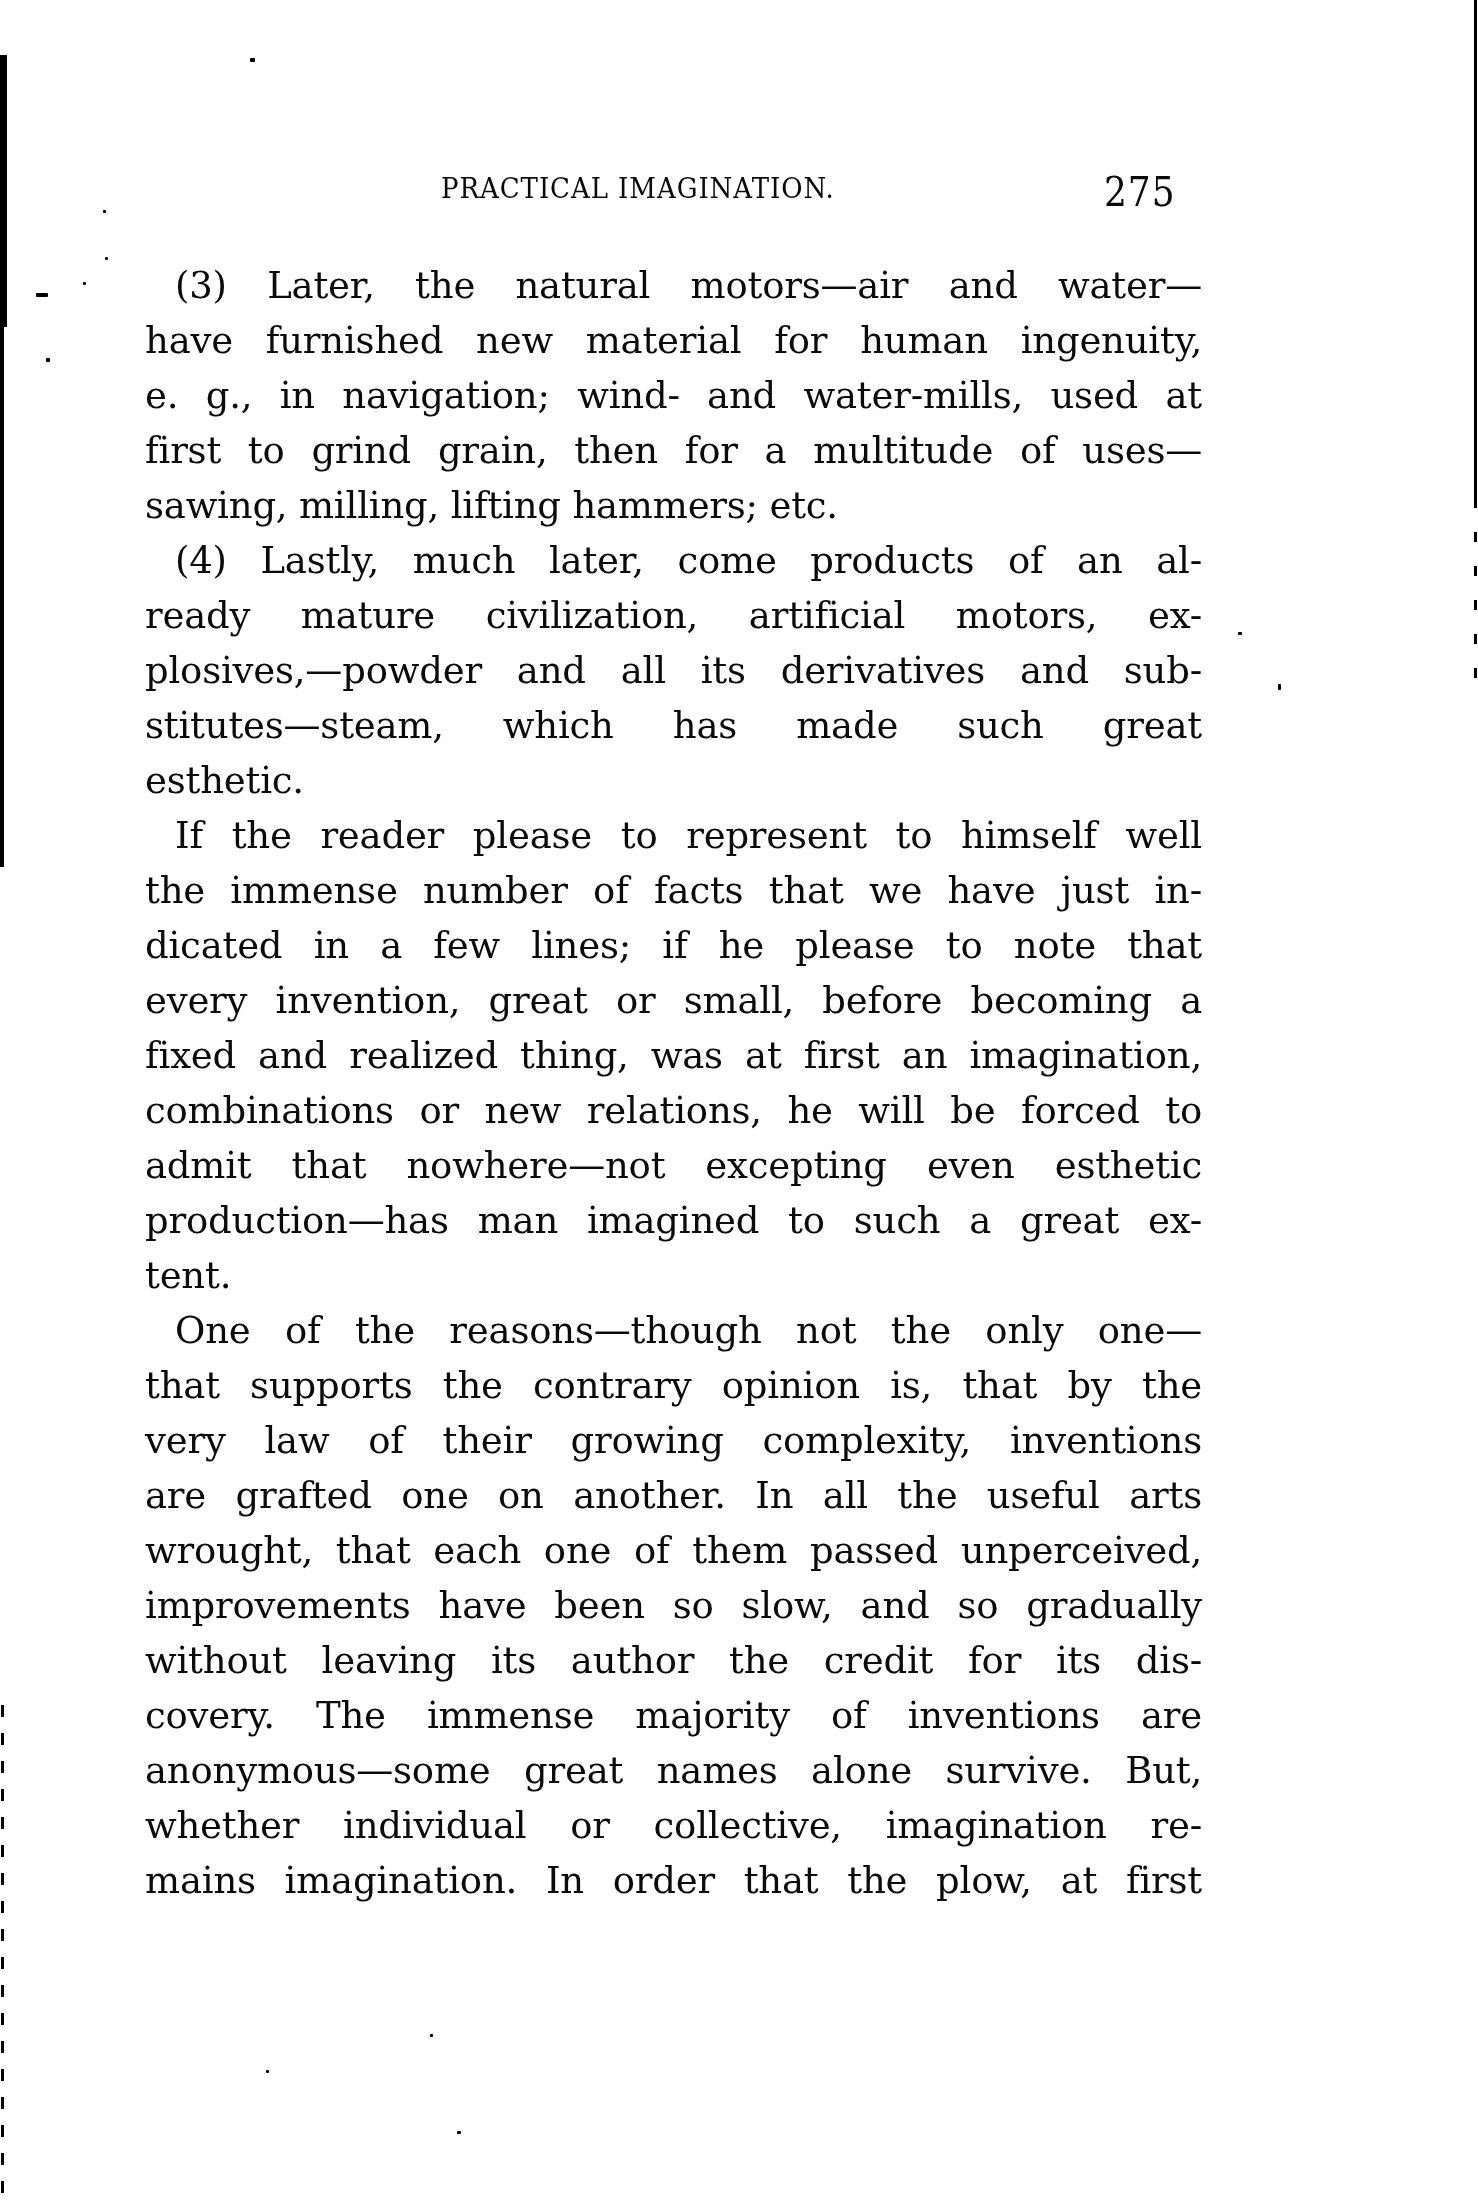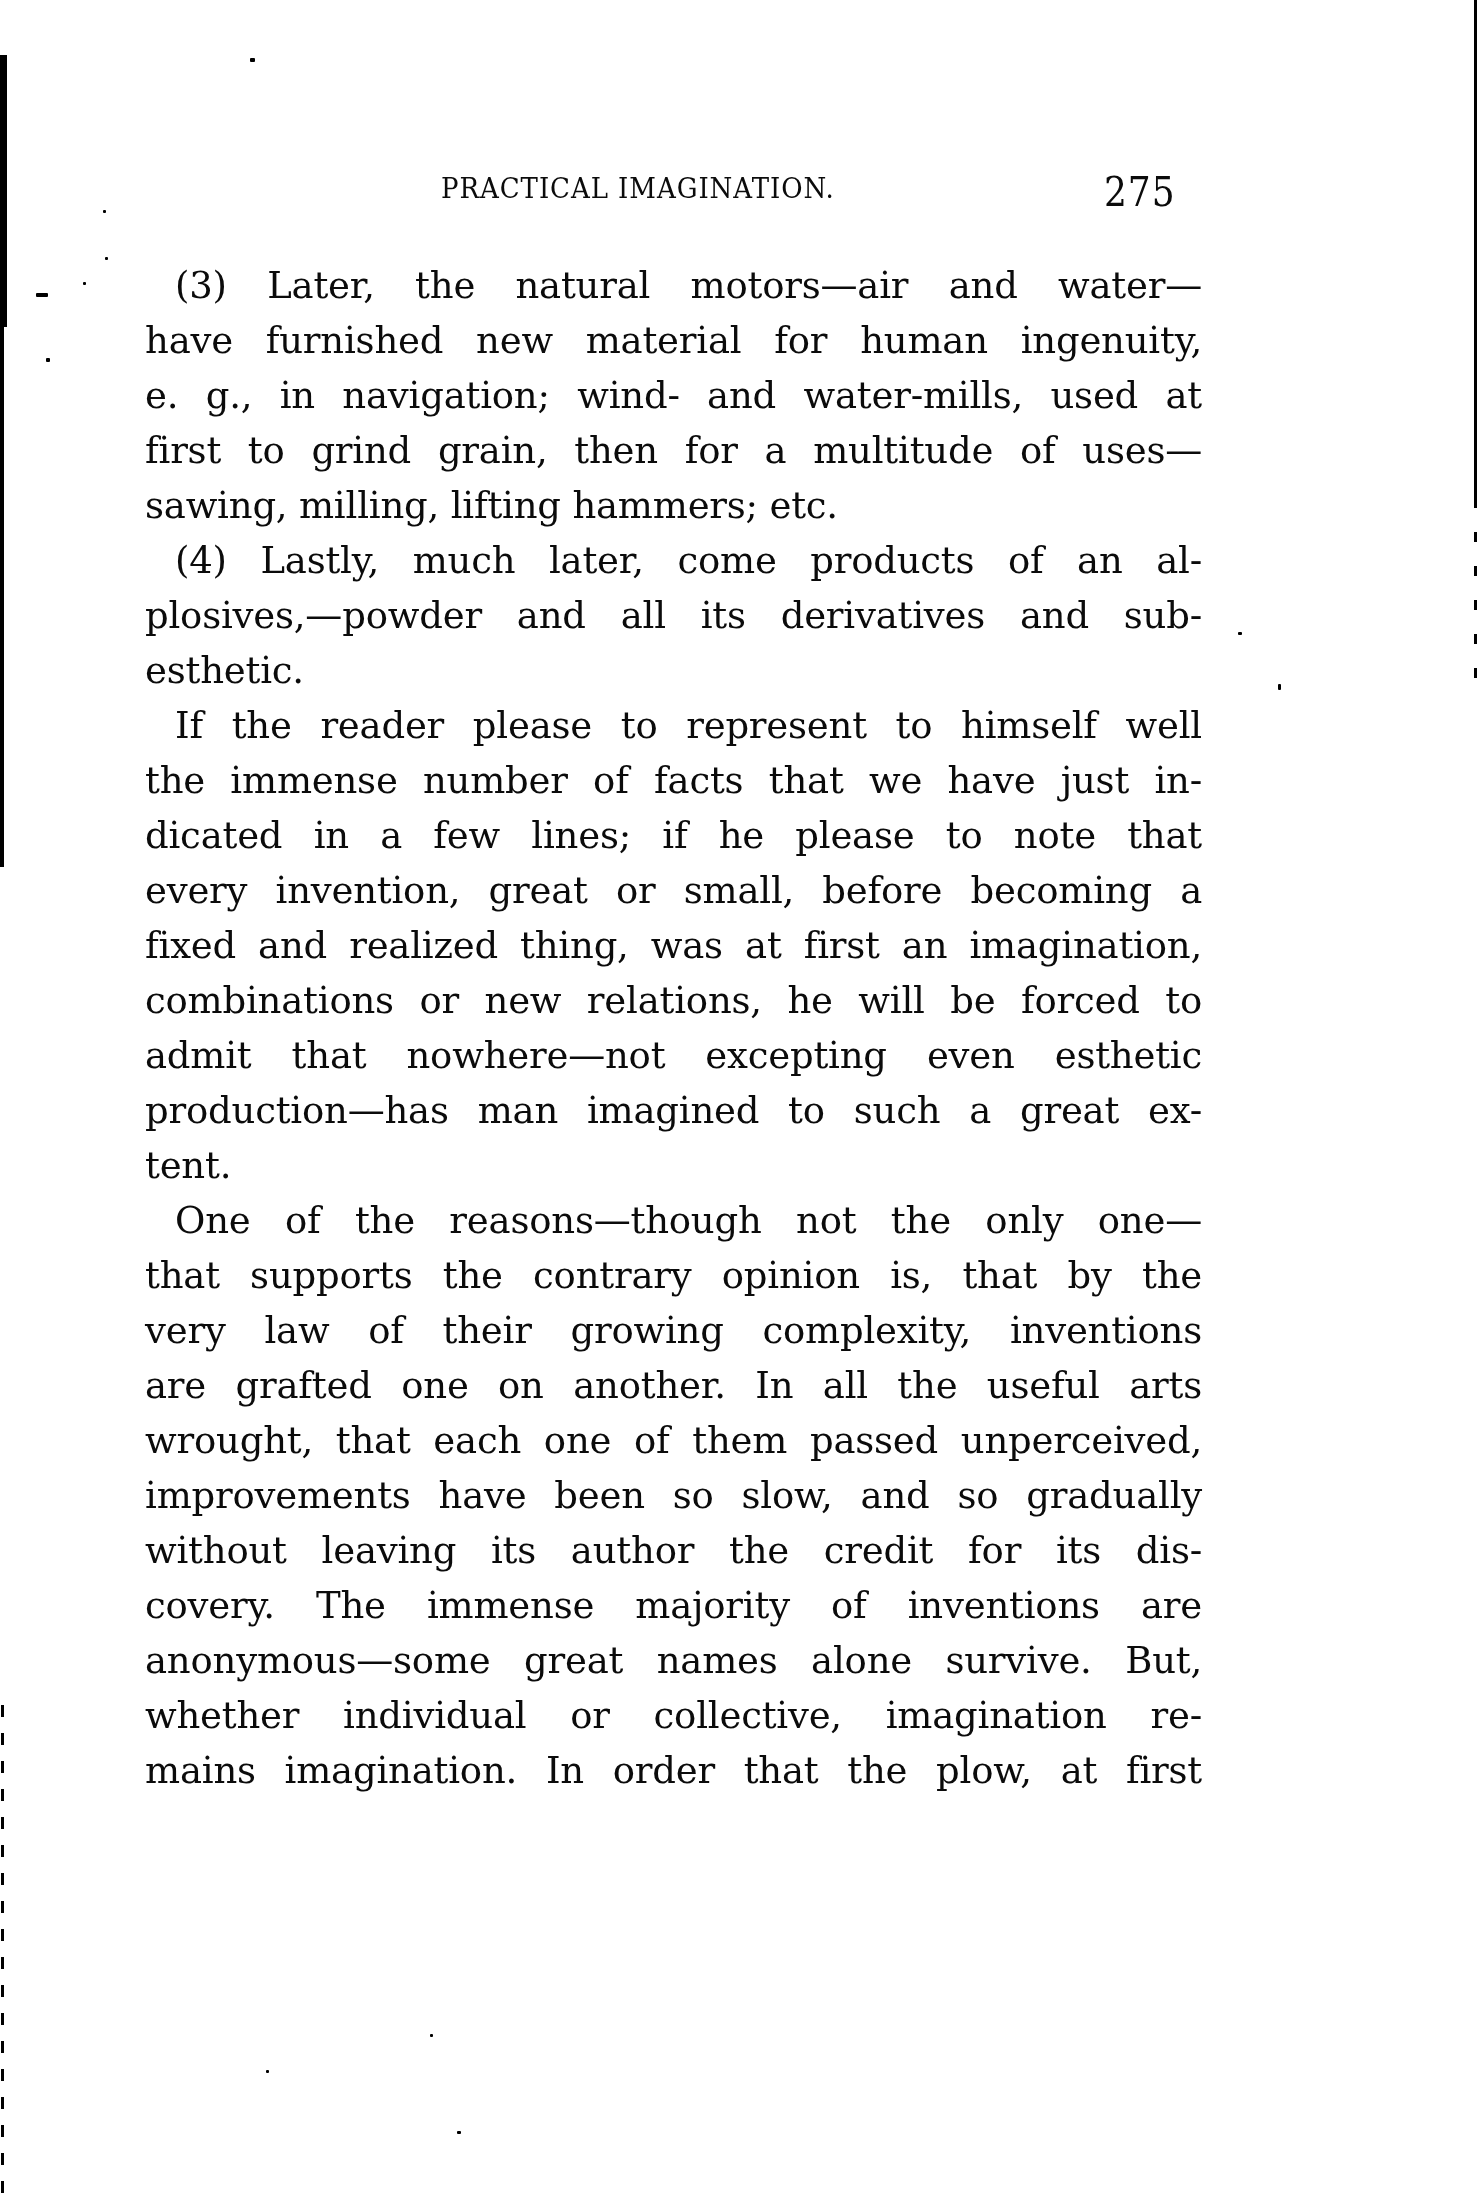--- a/index.html
+++ b/index.html
@@ -90,21 +90,23 @@
 
   <div class="page-number">275</div>
 
   <main class="text-block" id="text-block">
       <div class="text-line indent">(3) Later, the natural motors—air and water—</div>
       <div class="text-line">have furnished new material for human ingenuity,</div>
       <div class="text-line">e. g., in navigation; wind- and water-mills, used at</div>
       <div class="text-line">first to grind grain, then for a multitude of uses—</div>
       <div class="text-line para-end">sawing, milling, lifting hammers; etc.</div>
       <div class="text-line indent">(4) Lastly, much later, come products of an al-</div>
+      <div class="text-line">ready mature civilization, artificial motors, ex-</div>
       <div class="text-line">plosives,—powder and all its derivatives and sub-</div>
+      <div class="text-line">stitutes—steam, which has made such great</div>
       <div class="text-line para-end">esthetic.</div>
       <div class="text-line indent">If the reader please to represent to himself well</div>
       <div class="text-line">the immense number of facts that we have just in-</div>
       <div class="text-line">dicated in a few lines; if he please to note that</div>
       <div class="text-line">every invention, great or small, before becoming a</div>
       <div class="text-line">fixed and realized thing, was at first an imagination,</div>
       <div class="text-line">combinations or new relations, he will be forced to</div>
       <div class="text-line">admit that nowhere—not excepting even esthetic</div>
       <div class="text-line">production—has man imagined to such a great ex-</div>
       <div class="text-line para-end">tent.</div>

